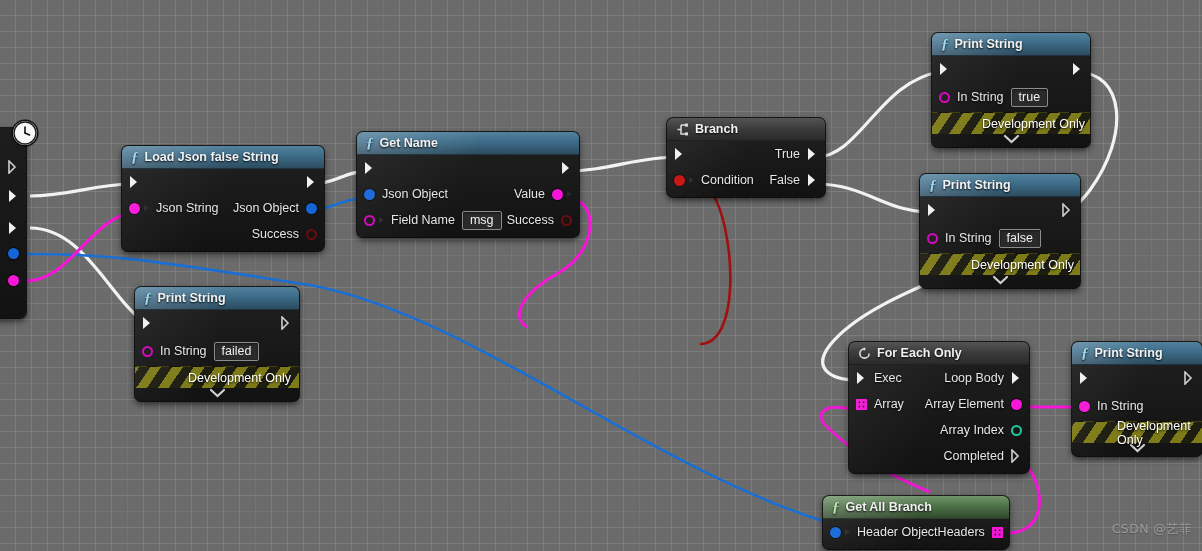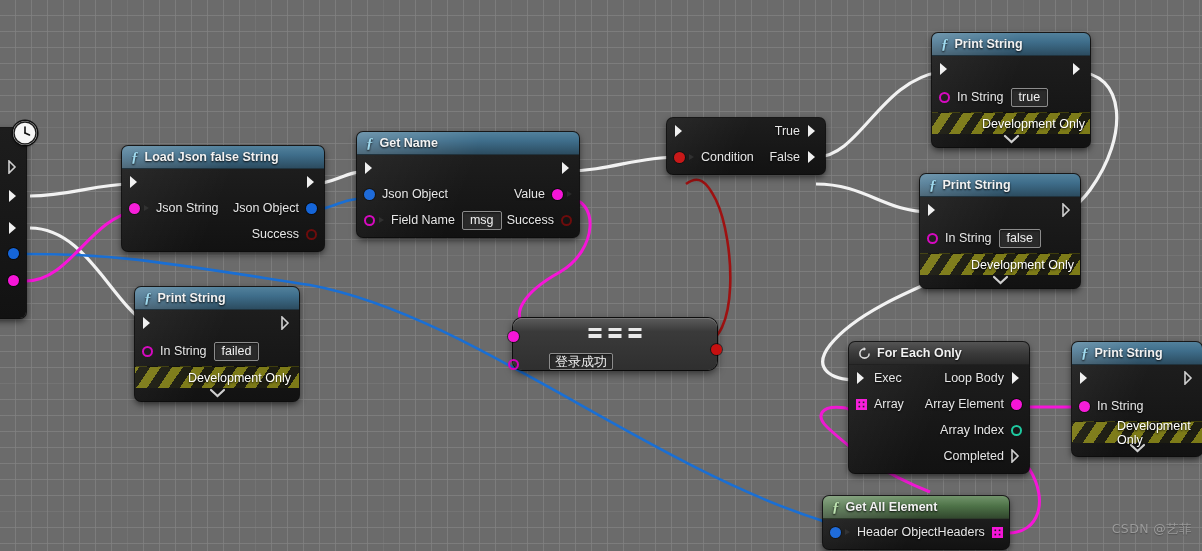--- a/index.html
+++ b/index.html
@@ -292,20 +292,32 @@
         </div>
         <div class="right">
           <span class="lbl">Success</span>
           <span class="ring dred"></span>
         </div>
       </div>
     </div>
   </div>
 
   <div class="node" style="left:667px;top:118px;width:158px;">
+    <div class="hdr grey">
+      <span class="ico">
+        <svg width="13" height="13" viewBox="0 0 13 13">
+          <path d="M1.5 6.5 H5" stroke="#dcdcdc" stroke-width="1.5" fill="none"></path>
+          <path d="M5 2 V11 H9" stroke="#dcdcdc" stroke-width="1.5" fill="none"></path>
+          <path d="M5 2 H9" stroke="#dcdcdc" stroke-width="1.5" fill="none"></path>
+          <rect x="9" y="0.6" width="3" height="3" fill="#dcdcdc"></rect>
+          <rect x="9" y="9.4" width="3" height="3" fill="#dcdcdc"></rect>
+        </svg>
+      </span>
+      <span class="ttl">Branch</span>
+    </div>
     <div class="body">
       <div class="row lr">
         <div class="left">
           <span class="exec">
             <svg width="11" height="14" viewBox="0 0 11 14">
                 <path d="M1 1 L8 7 L1 13 Z" fill="#f0f0f0"></path>
               </svg>
           </span>
         </div>
         <div class="right">
@@ -328,31 +340,20 @@
           <span class="exec">
             <svg width="11" height="14" viewBox="0 0 11 14">
                 <path d="M1 1 L8 7 L1 13 Z" fill="#f0f0f0"></path>
               </svg>
           </span>
         </div>
       </div>
     </div>
   </div>
 
-  <div class="cmpnode" style="left:513px;top:318px;width:204px;height:52px;">
-    <div class="eqs">
-        <i></i>
-        <i></i>
-        <i></i>
-      </div>
-    <span class="p dot magenta" style="left:-5px;top:13px;"></span>
-    <span class="p ring magenta" style="left:-5px;top:41px;"></span>
-    <span class="p dot red" style="right:-5px;top:26px;"></span>
-    <span class="p vbox cn" style="left:36px;top:35px;">登录成功</span>
-  </div>
 
   <div class="node" style="left:932px;top:33px;width:158px;">
     <div class="hdr fn">
       <span class="ico">
           <span class="f-glyph">ƒ</span>
         </span>
       <span class="ttl">Print String</span>
     </div>
     <div class="body" style="padding-bottom:0;">
       <div class="row lr">
@@ -570,21 +571,21 @@
           </svg>
       </div>
     </div>
   </div>
 
   <div class="node" style="left:823px;top:496px;width:186px;">
     <div class="hdr green">
       <span class="ico">
           <span class="f-glyph g">ƒ</span>
         </span>
-      <span class="ttl">Get All Element</span>
+      <span class="ttl">Get All Branch</span>
     </div>
     <div class="body">
       <div class="row lr">
         <div class="left">
           <span class="dot blue"></span>
             <span class="arr"></span>
           <span class="lbl">Header Object</span>
         </div>
         <div class="right">
           <span class="lbl">Headers</span>

